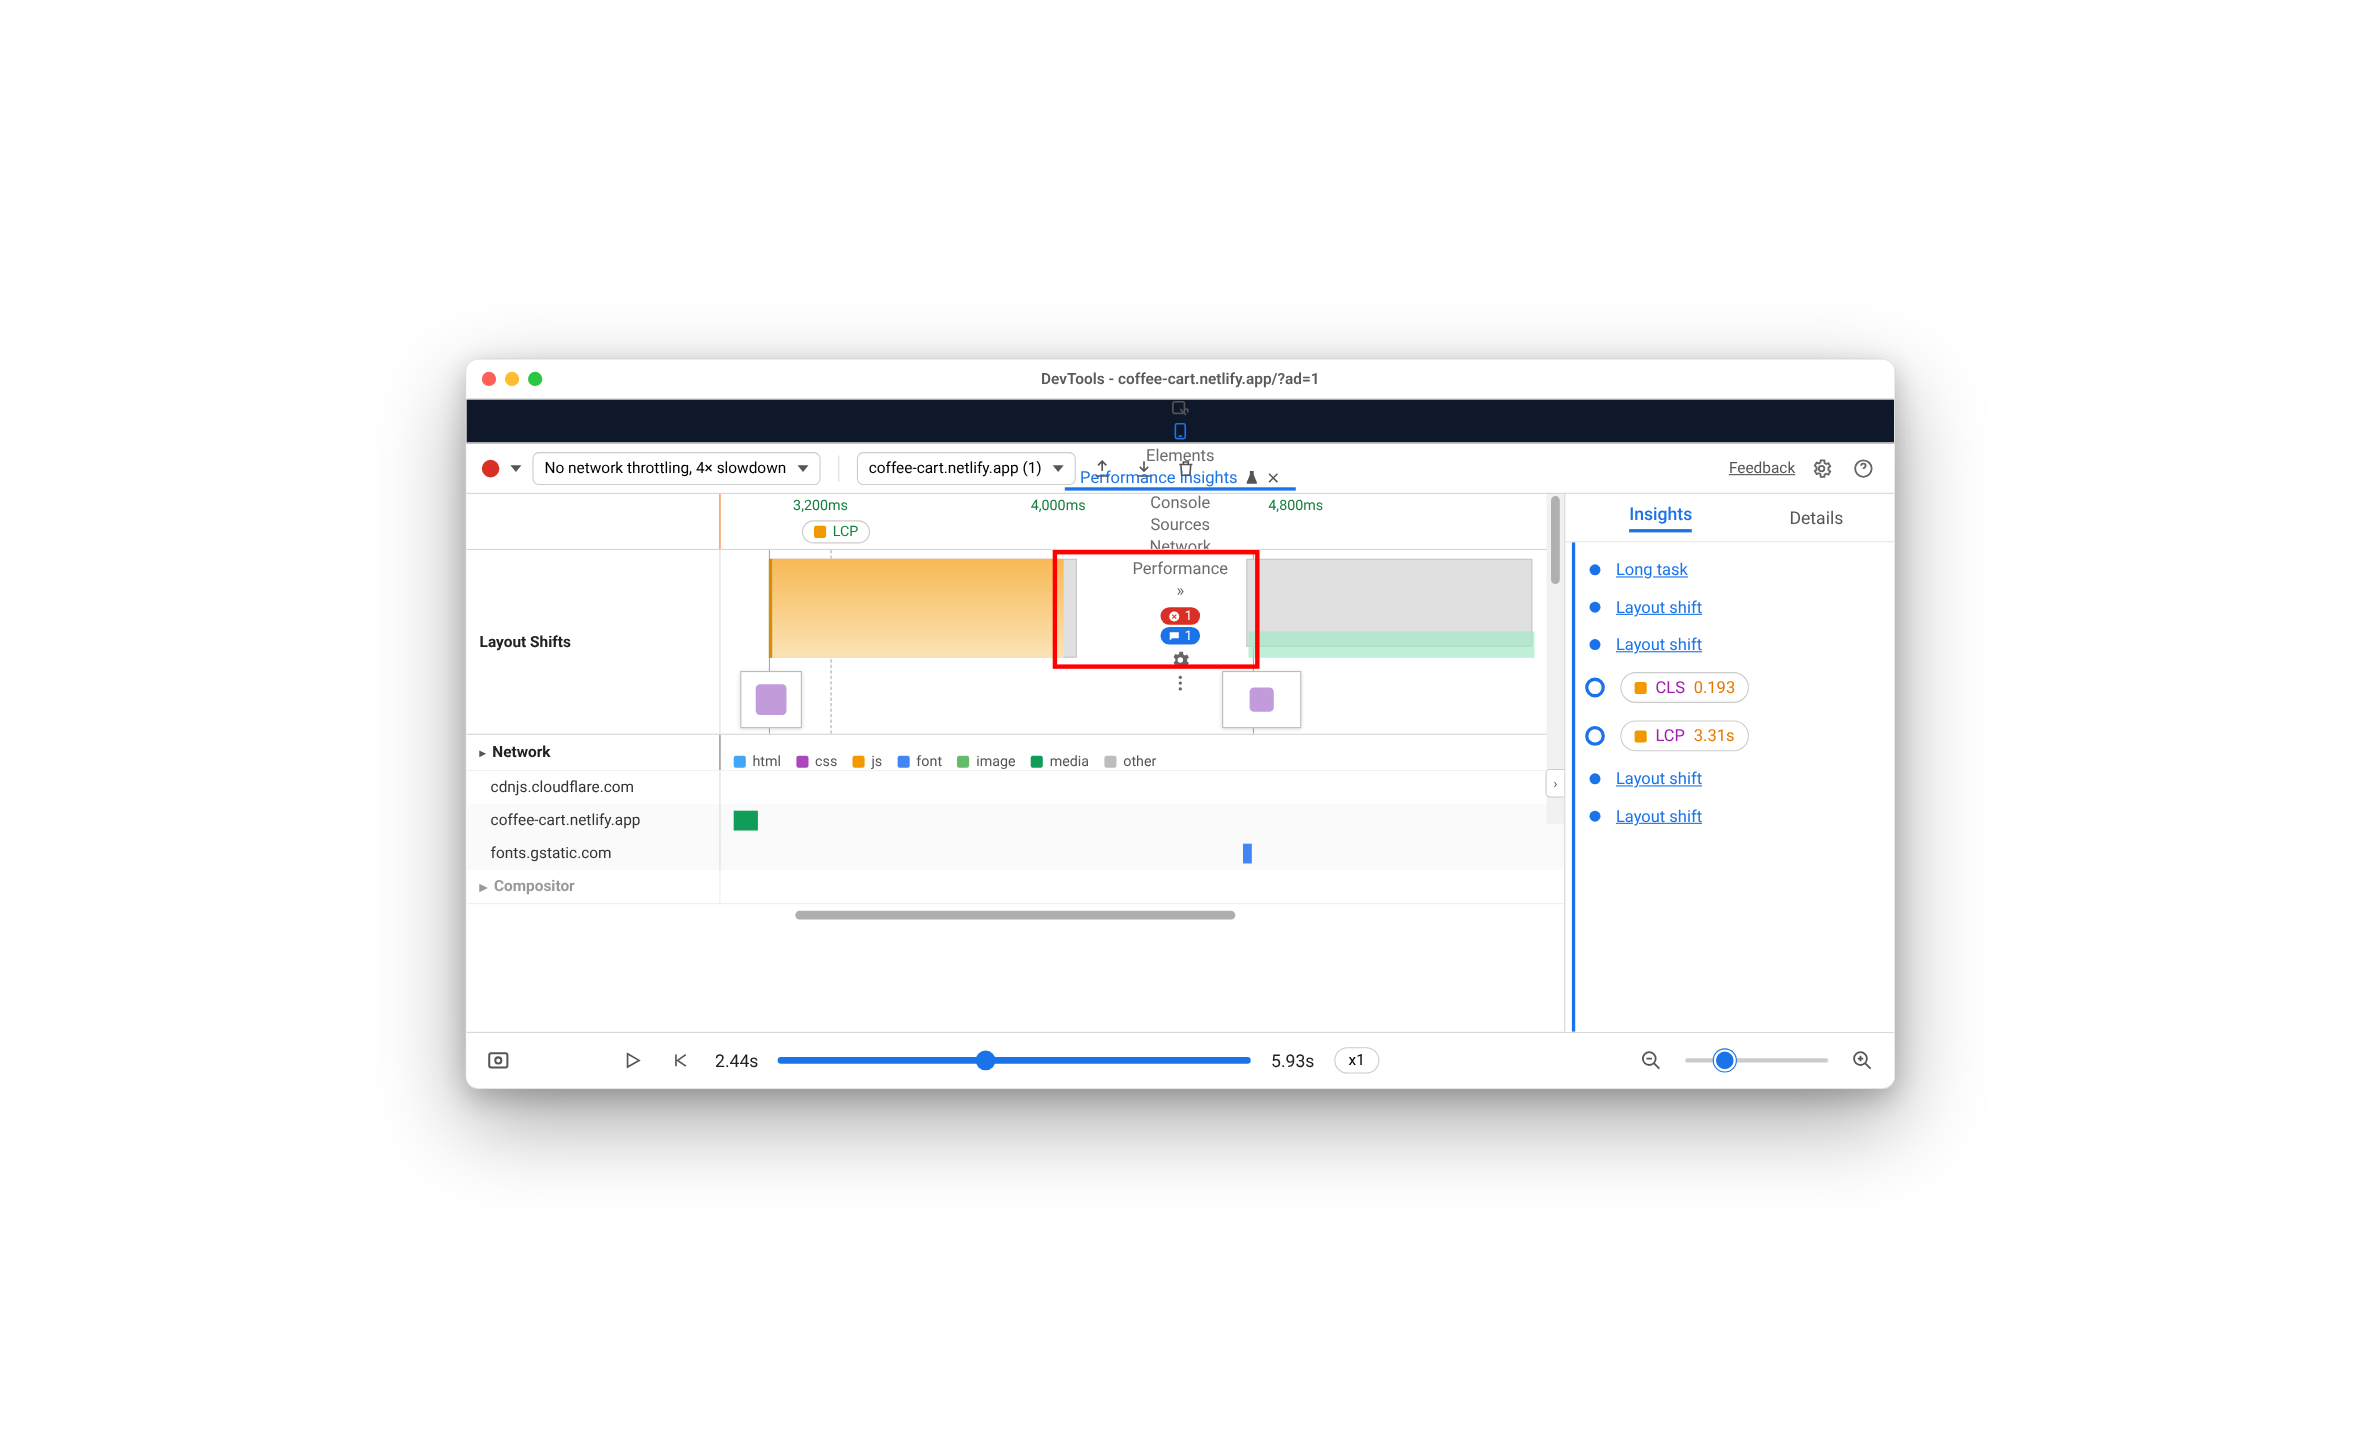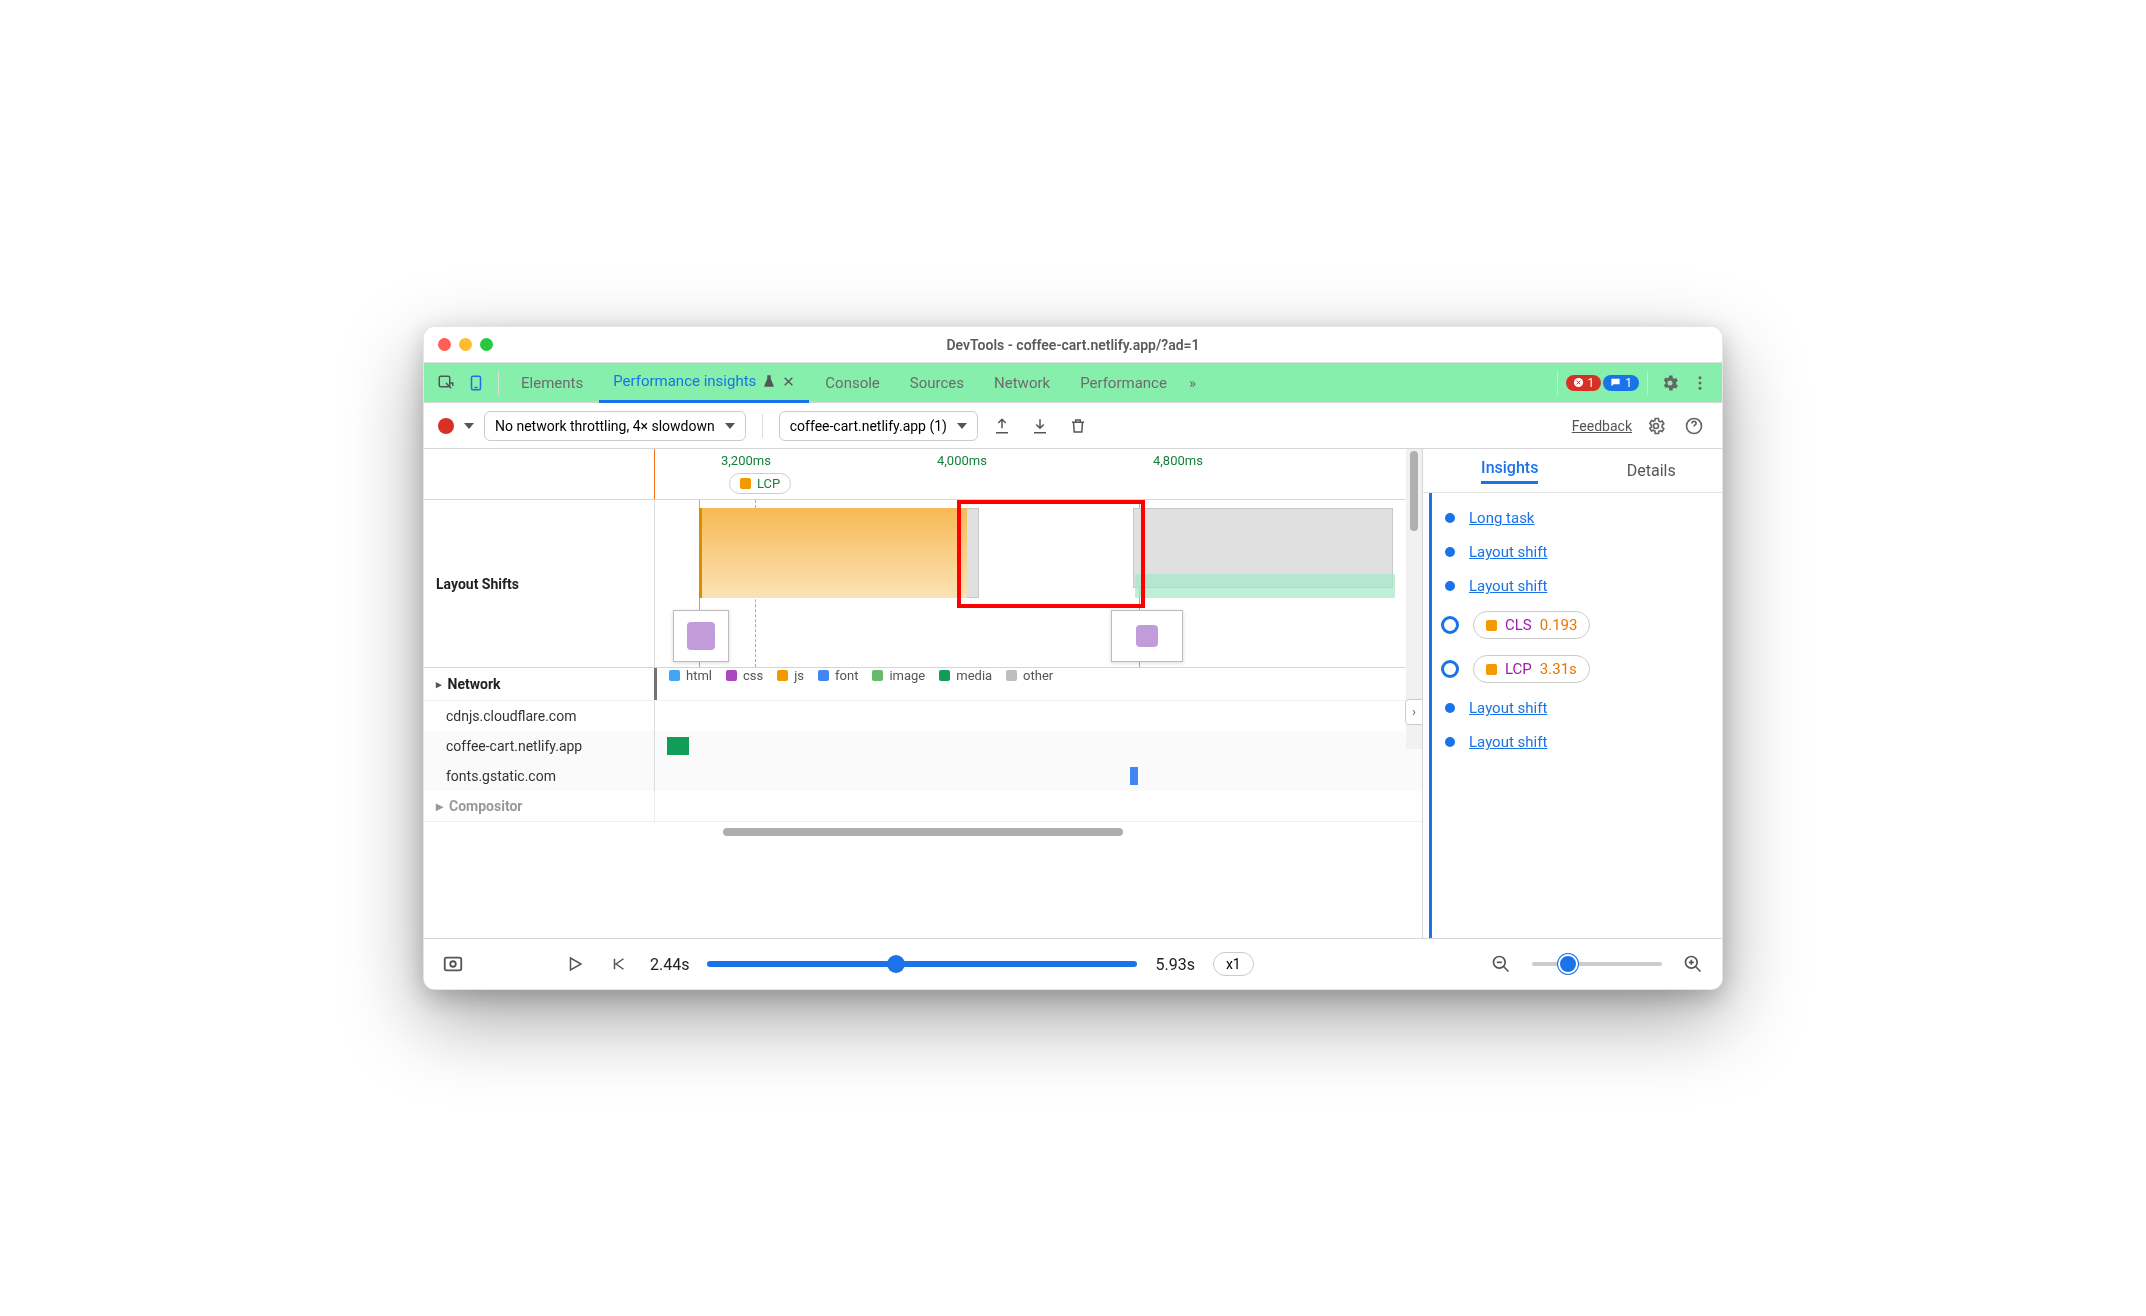--- a/index.html
+++ b/index.html
@@ -38,23 +38,24 @@
   .title {
     position: absolute; left:0; right:0;
     text-align: center; font-weight: 600;
     font-size: 14px; color: #5a5a5a;
     pointer-events: none;
   }
   
   .tabrow {
     display: flex; align-items: center;
     height: 40px; border-bottom: 1px solid #d5d5d5;
-    background: #86efac;
+    background: #0f172a;
     padding: 0 8px;
     gap: 2px;
+    flex-direction: column;
   }
   .iconbtn {
     width: 28px; height: 28px;
     display: inline-flex; align-items: center; justify-content: center;
     color: #555; border-radius: 4px;
     cursor: pointer;
   }
   .iconbtn.blue { color: #1a73e8; }
   .vdiv { width: 1px; height: 24px; background: #ddd; margin: 0 6px; }
   .tab {
@@ -151,21 +152,21 @@
   .thumb {
     position:absolute; top: 110px; width:56px; height:52px;
     background:#fff; border:1px solid #bbb; box-shadow: 0 1px 4px rgba(0,0,0,0.15);
     display:flex; flex-direction:column; align-items:center; justify-content:center;
   }
   .thumb .mug { width:28px; height:28px; background:#c29cda; border-radius:4px; position:relative; }
   .vline { position:absolute; top:0; bottom:0; width:1px; background:#aaa; }
   .vline.dashed { border-left:1px dashed #aaa; background:none; }
   
   .legend-row { height: 34px; display:flex; border-top:1px solid #d5d5d5; border-bottom:1px solid #f0f0f0; }
-  .legend-row .items { flex:1; border-left:3px solid #737373; display:flex; align-items:flex-start; gap:14px; padding-left:12px; font-size:13px; color:#555; }
+  .legend-row .items { flex:1; border-left:1px solid #737373; display:flex; align-items:flex-end; gap:14px; padding-left:12px; font-size:13px; color:#555; }
   .legend-item { display:flex; align-items:center; gap:6px; }
   
   .netrow { height:30px; display:flex; font-size:14px; }
   .netrow.alt { background:#fafafa; }
   .netrow .cell-label { width:230px; padding:0 12px 0 22px; color:#333; display:flex; align-items:center; }
   .netrow .cell-track { flex:1; border-left:1px solid #ddd; position:relative; }
   .nettick { position:absolute; top:6px; height:18px; }
   
   .hscroll { height: 20px; background:#fff; display:flex; align-items:center; justify-content:center; border-top:1px solid #eee; }
   .hscroll .thumb-bar { width: 400px; height:8px; background:#aeaeae; border-radius:4px; }

